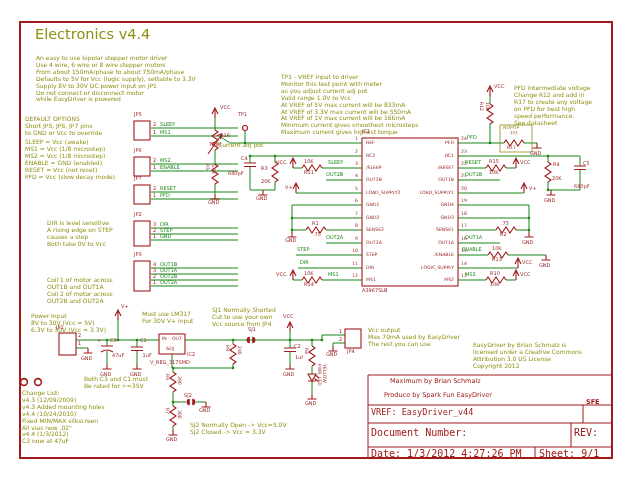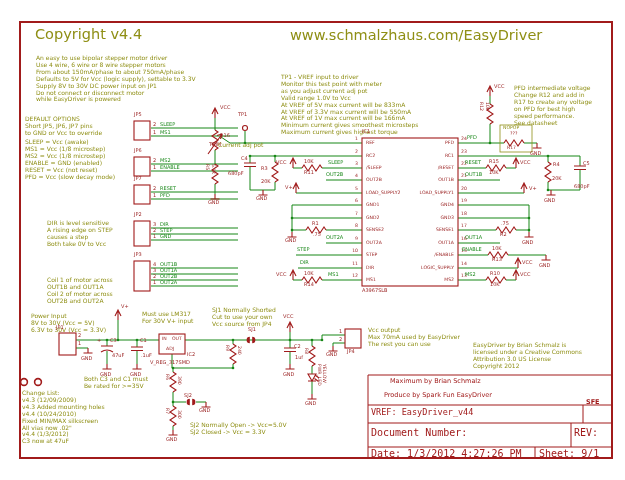--- a/index.html
+++ b/index.html
@@ -170,22 +170,21 @@
   </g>
 
   <g fill="#a11b1b">
     <use href="#sj" x="251" y="340"></use>
         <use href="#sj" x="191" y="402"></use>
   </g>
 
   <rect x="500" y="125" width="32" height="27" fill="none" stroke="#8f8f15" stroke-width="0.8"></rect>
 </svg>
 
-<span class="t o f15" style="left:35px;top:26px">Copyright v4.4</span>
-<span class="t o f15" style="left:290px;top:27px">www.schmalzhaus.com/EasyDriver</span>
+<span class="t o f15" style="left:35px;top:26px">Electronics v4.4</span>
 <span class="t o f6" style="left:36px;top:55px">An easy to use bipolar stepper motor driver
 Use 4 wire, 6 wire or 8 wire stepper motors
 From about 150mA/phase to about 750mA/phase
 Defaults to 5V for Vcc (logic supply), settable to 3.3V
 Supply 8V to 30V DC power input on JP1
 Do not connect or disconnect motor
 while EasyDriver is powered</span>
 
 <span class="t o f6" style="left:25px;top:116px">DEFAULT OPTIONS
 Short JP5, JP6, JP7 pins

